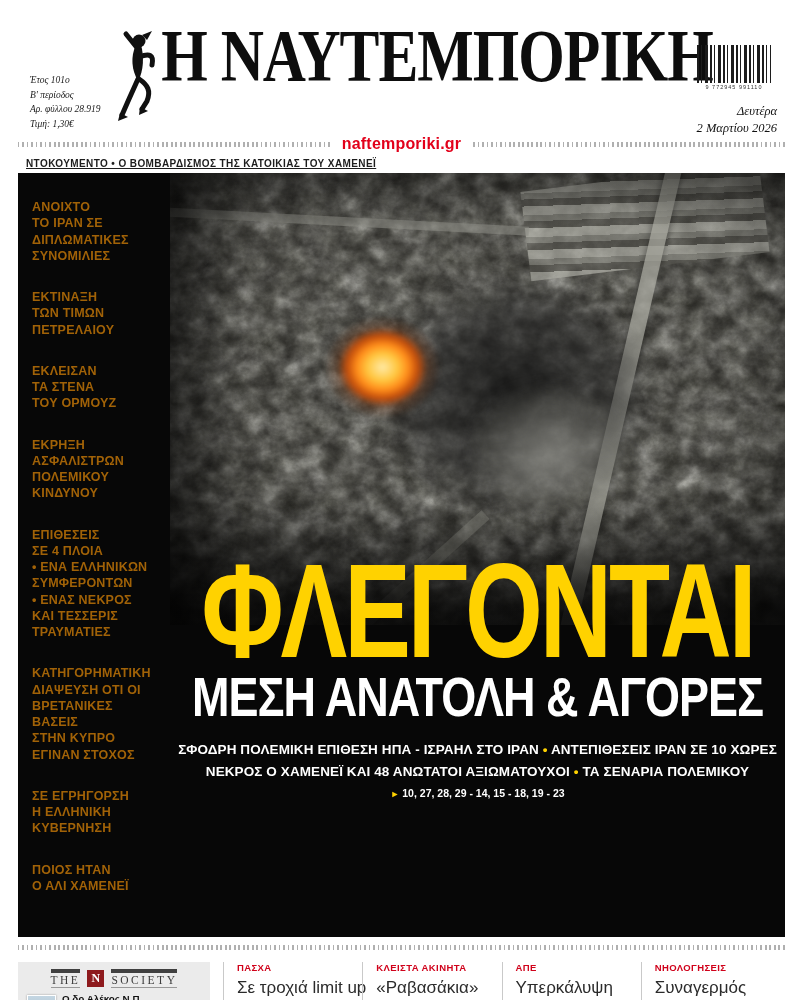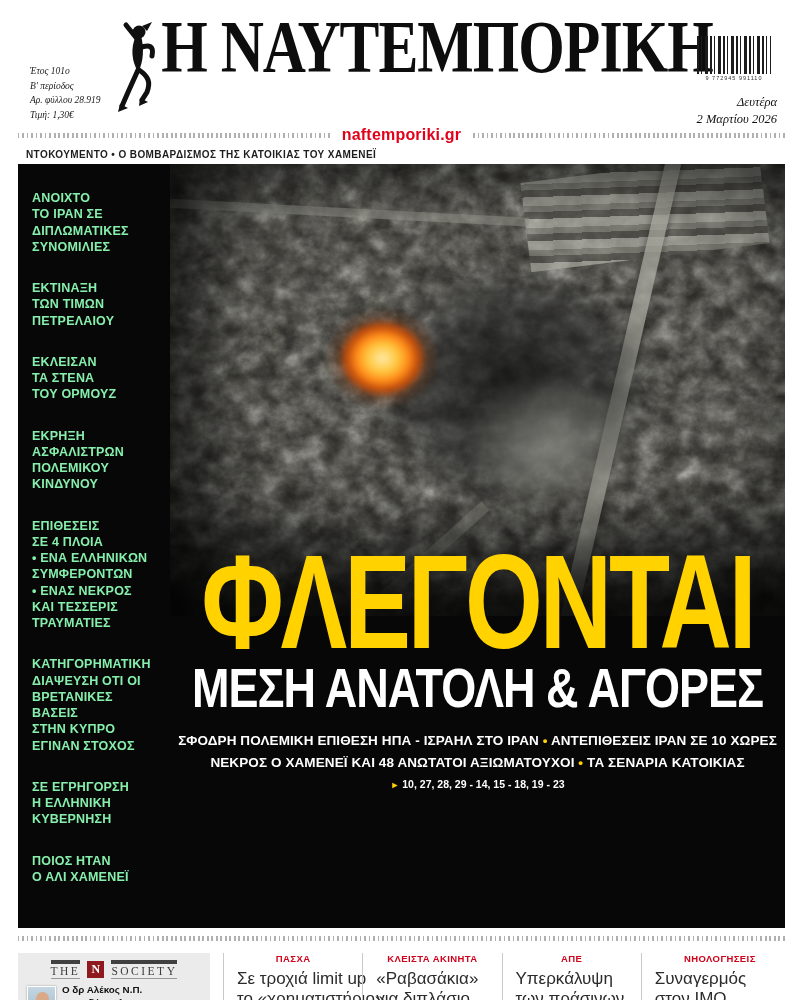--- a/index.html
+++ b/index.html
@@ -1,18 +1,18 @@
 <!DOCTYPE html>
 <html><head>
 <meta charset="utf-8">
 <style>
   * { margin:0; padding:0; box-sizing:border-box; }
   html,body { width:803px; height:1000px; background:#fff; overflow:hidden;
               font-family:"Liberation Sans", sans-serif; }
-  .page { width:803px; height:1000px; position:relative; padding:12px 18px 0; }
+  .page { width:803px; height:1000px; position:relative; padding:21px 18px 0; }
 
   
   .masthead { position:relative; height:112px; }
   .meta { position:absolute; left:12px; top:52px; font-family:"Liberation Serif", serif;
           font-style:italic; font-size:9.5px; line-height:1.55; color:#1a1a1a; }
   .hermes { position:absolute; left:96px; top:6px; }
   .mast-title { position:absolute; left:138px; right:112px; top:4px; text-align:center;
           font-family:"Liberation Serif", serif; font-weight:bold; font-size:61px;
           line-height:1; letter-spacing:-1px; color:#0d0d0d;
           transform:scale(0.98,1.22); transform-origin:center 30px; white-space:nowrap; }
@@ -26,25 +26,25 @@
           line-height:1.35; color:#111;margin-top:8px; }
 
   
   .site-row { display:flex; align-items:center; gap:12px; margin-top:2px; height:18px; }
   .hatch { flex:1; height:5px;
      background:repeating-linear-gradient(90deg,#b0b0b0 0 1.5px,transparent 1.5px 4.5px); }
   .site { color:#e2001a; font-weight:bold; font-size:16px; letter-spacing:0.2px;text-align:center; }
 
   
   .doc-kicker { margin:5px 8px 4px; font-size:10px; font-weight:bold; color:#1d1d1d;
-                letter-spacing:0.4px; }
+                letter-spacing:0.4px;text-decoration:underline; }
 
   
   .main { background:#070707; display:flex; position:relative; }
-  .side { width:152px; flex:none; padding:26px 8px 18px 14px; color:#86efac; }
+  .side { width:152px; flex:none; padding:26px 8px 18px 14px; color:#a16207; }
   .side-item { font-size:12.5px; font-weight:bold; line-height:1.3; letter-spacing:0.2px;
                margin-bottom:25px; white-space:pre-line; }
   .photo-col { flex:1; display:flex; flex-direction:column; min-width:0; }
 
   .photo { height:452px; position:relative; overflow:hidden; background:#23221f; }
   .photo svg.noise { position:absolute; inset:0; width:100%; height:100%; opacity:.9; }
   .bld { position:absolute; top:4px; right:20px; width:240px; height:90px; opacity:.65;
          transform:rotate(-7deg);
          background:repeating-linear-gradient(5deg,#b7b7ae 0 9px,#55544e 9px 16px,#8c8c84 16px 22px); }
   .road-v { position:absolute; top:-30px; right:170px; width:16px; height:140%; opacity:.75;
@@ -97,21 +97,21 @@
       box-shadow:0 0 2px rgba(0,0,0,.35); }
   .portrait:before { content:""; position:absolute; left:8px; top:5px; width:13px; height:14px;
       border-radius:50%; background:#d9a988; }
   .portrait:after { content:""; position:absolute; left:3px; bottom:0; width:23px; height:14px;
       border-radius:8px 8px 0 0; background:#3a3f4a; }
 
   .art { flex:1 1 0; border-left:1px solid #c9c9c9; padding-left:13px; margin-left:13px;
          min-width:0; }
   .art.wide { flex:1.16 1 0; }
   .kicker { color:#d0021b; font-size:9.5px; font-weight:bold; letter-spacing:0.4px;
-            margin-bottom:5px;text-align:center; }
+            margin-bottom:5px; }
   .art-h { font-size:17px; line-height:1.2; color:#2b2b2b; white-space:pre; }
 </style>
 </head>
 <body>
 
 <div class="page">
 
   <div class="masthead">
     <div class="meta">
       <div>Έτος 101ο</div>
@@ -210,21 +210,21 @@
         <div class="puff"></div>
         <div class="fire"></div>
         <div class="vig"></div>
       </div>
 
       <div class="head-stack">
         <div class="h-main">ΦΛΕΓΟΝΤΑΙ</div>
         <div class="h-sub">ΜΕΣΗ ΑΝΑΤΟΛΗ &amp; ΑΓΟΡΕΣ</div>
         <div class="deck">
           <div><span>ΣΦΟΔΡΗ ΠΟΛΕΜΙΚΗ ΕΠΙΘΕΣΗ ΗΠΑ - ΙΣΡΑΗΛ ΣΤΟ ΙΡΑΝ</span> <span class="b">•</span> <span>ΑΝΤΕΠΙΘΕΣΕΙΣ ΙΡΑΝ ΣΕ 10 ΧΩΡΕΣ</span></div>
-          <div><span>ΝΕΚΡΟΣ Ο ΧΑΜΕΝΕΪ ΚΑΙ 48 ΑΝΩΤΑΤΟΙ ΑΞΙΩΜΑΤΟΥΧΟΙ</span> <span class="b">•</span> <span>ΤΑ ΣΕΝΑΡΙΑ ΚΑΤΟΙΚΙΑΣ</span></div>
+          <div><span>ΝΕΚΡΟΣ Ο ΧΑΜΕΝΕΪ ΚΑΙ 48 ΑΝΩΤΑΤΟΙ ΑΞΙΩΜΑΤΟΥΧΟΙ</span> <span class="b">•</span> <span>ΤΑ ΣΕΝΑΡΙΑ ΠΟΛΕΜΙΚΟΥ</span></div>
         </div>
         <div class="pages"><span class="b">►</span> <span>10, 27, 28, 29 - 14, 15 - 18, 19 - 23</span></div>
       </div>
     </div>
   </div>
 
   <div class="hatch-row"></div>
 
   <div class="bottom">
 

